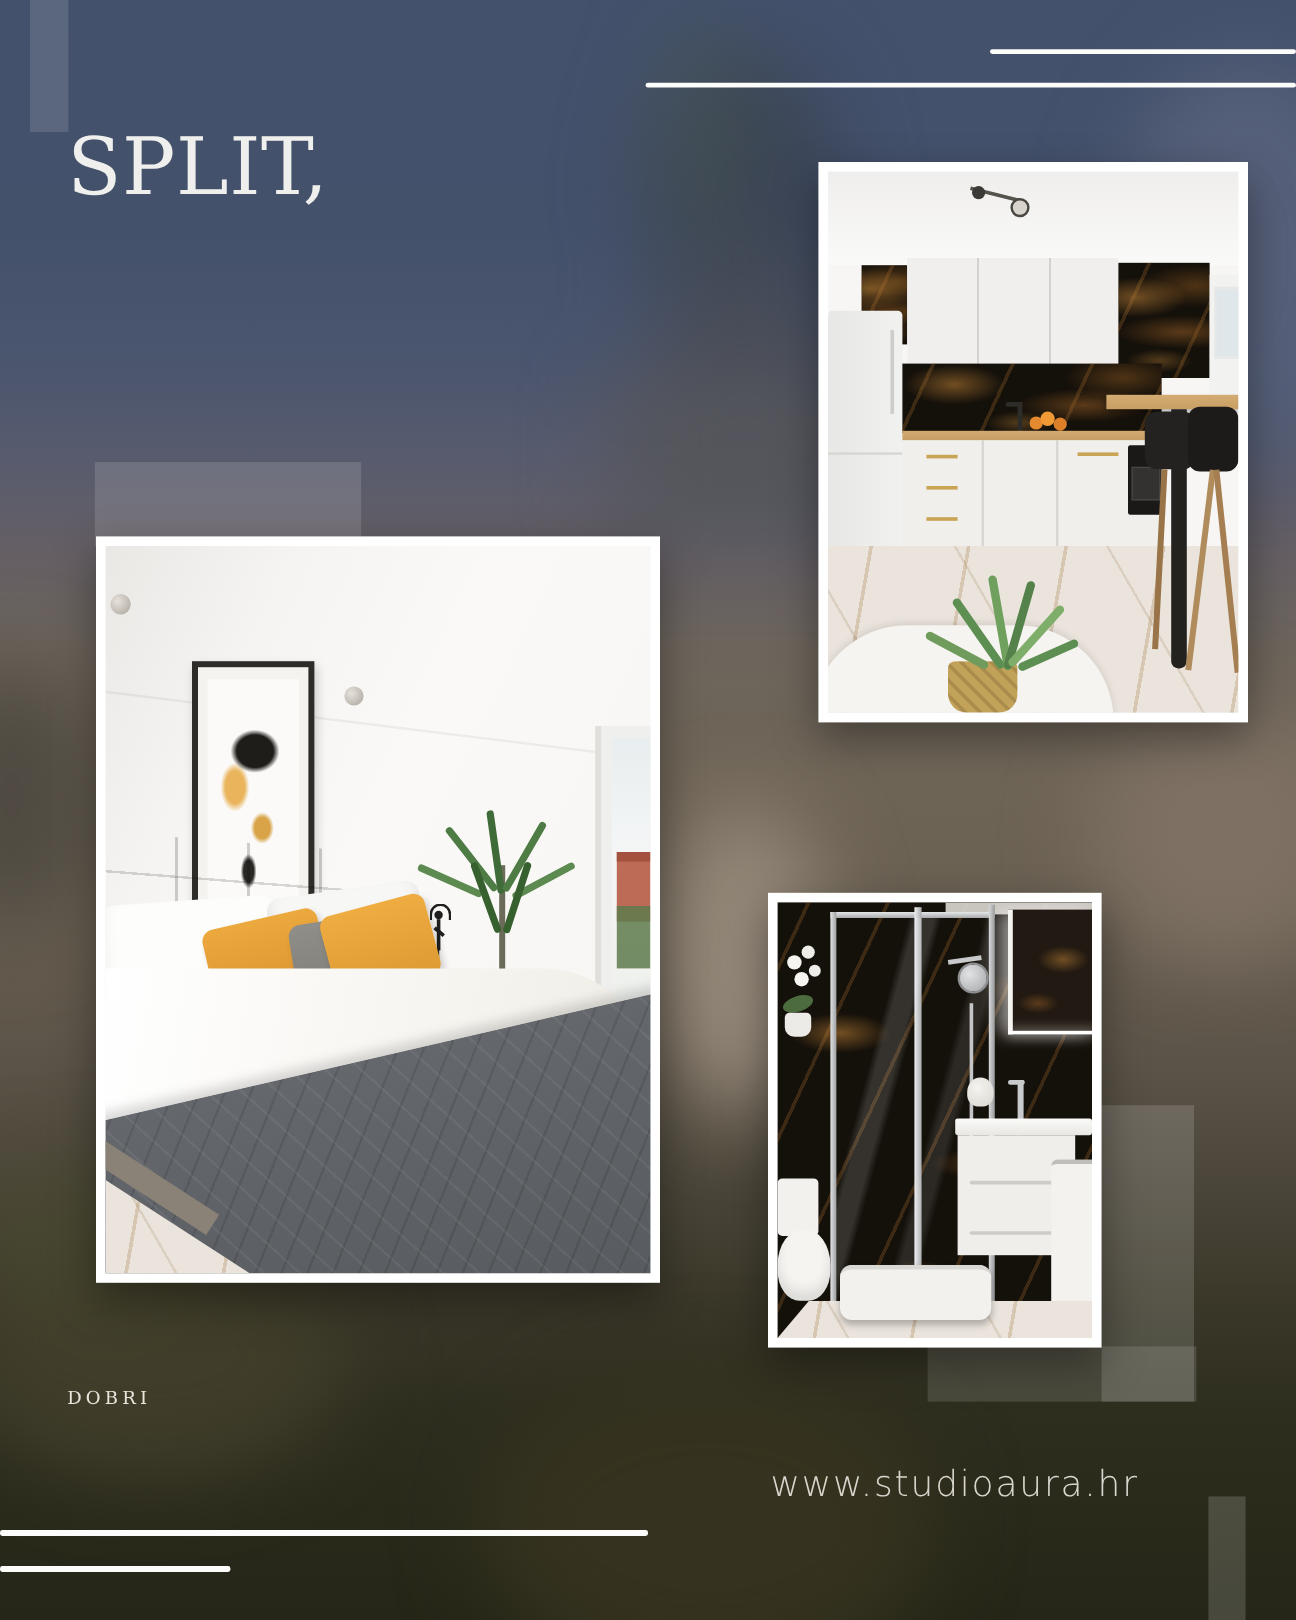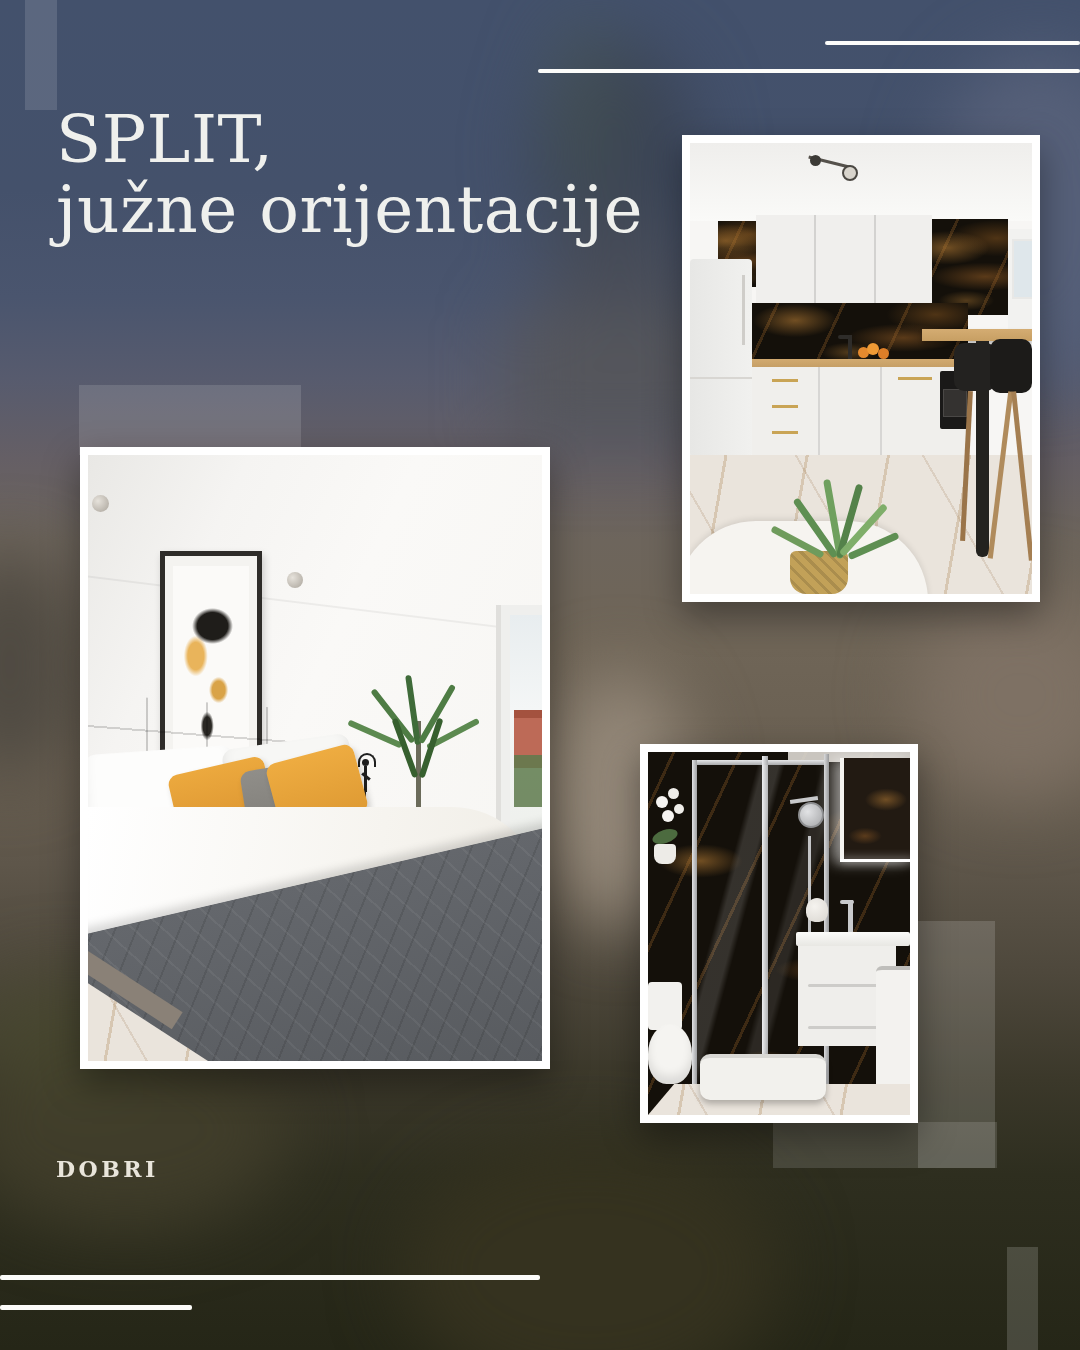--- a/index.html
+++ b/index.html
@@ -14,22 +14,22 @@
       #5E564A 64%, #4E483C 72%, #3B382A 80%, #2E2E1F 87%, #252617 100%);}
   .bg-blur{position:absolute;left:-80px;top:-80px;width:1240px;height:1510px;
     filter:blur(34px);}
   .blob{position:absolute;border-radius:50%;}
   
   .soft-rect{position:absolute;background:rgba(255,255,255,0.13);}
   .line{position:absolute;height:4px;background:#FCFCFA;border-radius:2px;}
   
   .title{position:absolute;left:56px;top:105px;color:#EFF0ED;font-size:66px;
          line-height:70px;letter-spacing:0.5px;font-weight:400;}
-  .loc{position:absolute;left:56px;top:1156px;color:#E9E5DB;font-size:22px;
-       letter-spacing:3.5px;font-weight:bold;}
+  .loc{position:absolute;left:56px;top:1156px;color:#E9E5DB;font-size:15px;
+       letter-spacing:3.5px;}
   .url{position:absolute;left:642px;top:1220px;color:#D9D5CD;font-size:30px;
        letter-spacing:1.5px;font-weight:200;
        font-family:"DejaVu Sans","Liberation Sans",sans-serif;}
   
   .photo{position:absolute;background:#FFFFFF;padding:8px;
          box-shadow:0 14px 34px rgba(0,0,0,0.38);}
   .photo-inner{position:relative;width:100%;height:100%;overflow:hidden;background:#F7F6F4;}
   
   .marble-dark{background-color:#14100A;background-image:
     radial-gradient(ellipse 60px 24px at 20% 30%, rgba(190,130,55,0.55), transparent 70%),
@@ -72,21 +72,20 @@
   <div class="soft-rect" style="left:773px;top:1122px;width:224px;height:46px;"></div>
   <div class="soft-rect" style="left:1007px;top:1247px;width:31px;height:103px;background:rgba(255,255,255,0.16);"></div>
 
   <div class="line" style="left:825px;top:41px;width:255px;"></div>
   <div class="line" style="left:538px;top:69px;width:542px;"></div>
   <div class="line" style="left:0;top:1275px;width:540px;height:5px;"></div>
   <div class="line" style="left:0;top:1305px;width:192px;height:5px;"></div>
 
   <div class="title">
     <div>SPLIT,</div>
-    <div>južne orijentacije</div>
   </div>
 
   <div class="photo" style="left:682px;top:135px;width:342px;height:451px;">
     <div class="photo-inner">
       <div class="abs" style="left:0;top:0;width:342px;height:78px;background:linear-gradient(#EFEEEC,#FAFAF8);"></div>
       <div class="abs" style="left:118px;top:12px;width:50px;height:22px;">
         <div class="abs" style="left:0;top:6px;width:46px;height:3px;background:#55514B;transform:rotate(14deg);"></div>
         <div class="abs" style="left:2px;top:0;width:11px;height:11px;border-radius:50%;background:#3C3A36;"></div>
         <div class="abs" style="left:34px;top:10px;width:12px;height:12px;border-radius:50%;background:#D8D4CC;border:2px solid #4A4742;"></div>
       </div>
@@ -239,14 +238,15 @@
         <div class="abs" style="left:10px;top:38px;width:72px;height:3px;background:rgba(0,0,0,0.14);border-radius:2px;"></div>
         <div class="abs" style="left:10px;top:80px;width:72px;height:3px;background:rgba(0,0,0,0.14);border-radius:2px;"></div>
       </div>
       <div class="abs" style="left:228px;top:214px;width:34px;height:126px;background:#F3F2EF;border-radius:6px 0 0 0;border-top:4px solid #BFBEBB;"></div>
       <div class="abs marble-light" style="left:0;top:332px;width:262px;height:31px;clip-path:polygon(0 100%,10% 0,100% 0,100% 100%);"></div>
       <div class="abs" style="left:52px;top:302px;width:126px;height:42px;background:#F2F1ED;border-radius:10px;border-top:4px solid #D9D8D4;box-shadow:0 4px 6px rgba(0,0,0,0.25);"></div>
     </div>
   </div>
 
   <div class="loc">DOBRI</div>
+  <div class="url">www.studioaura.hr</div>
 
 </div>
 
 </body></html>

